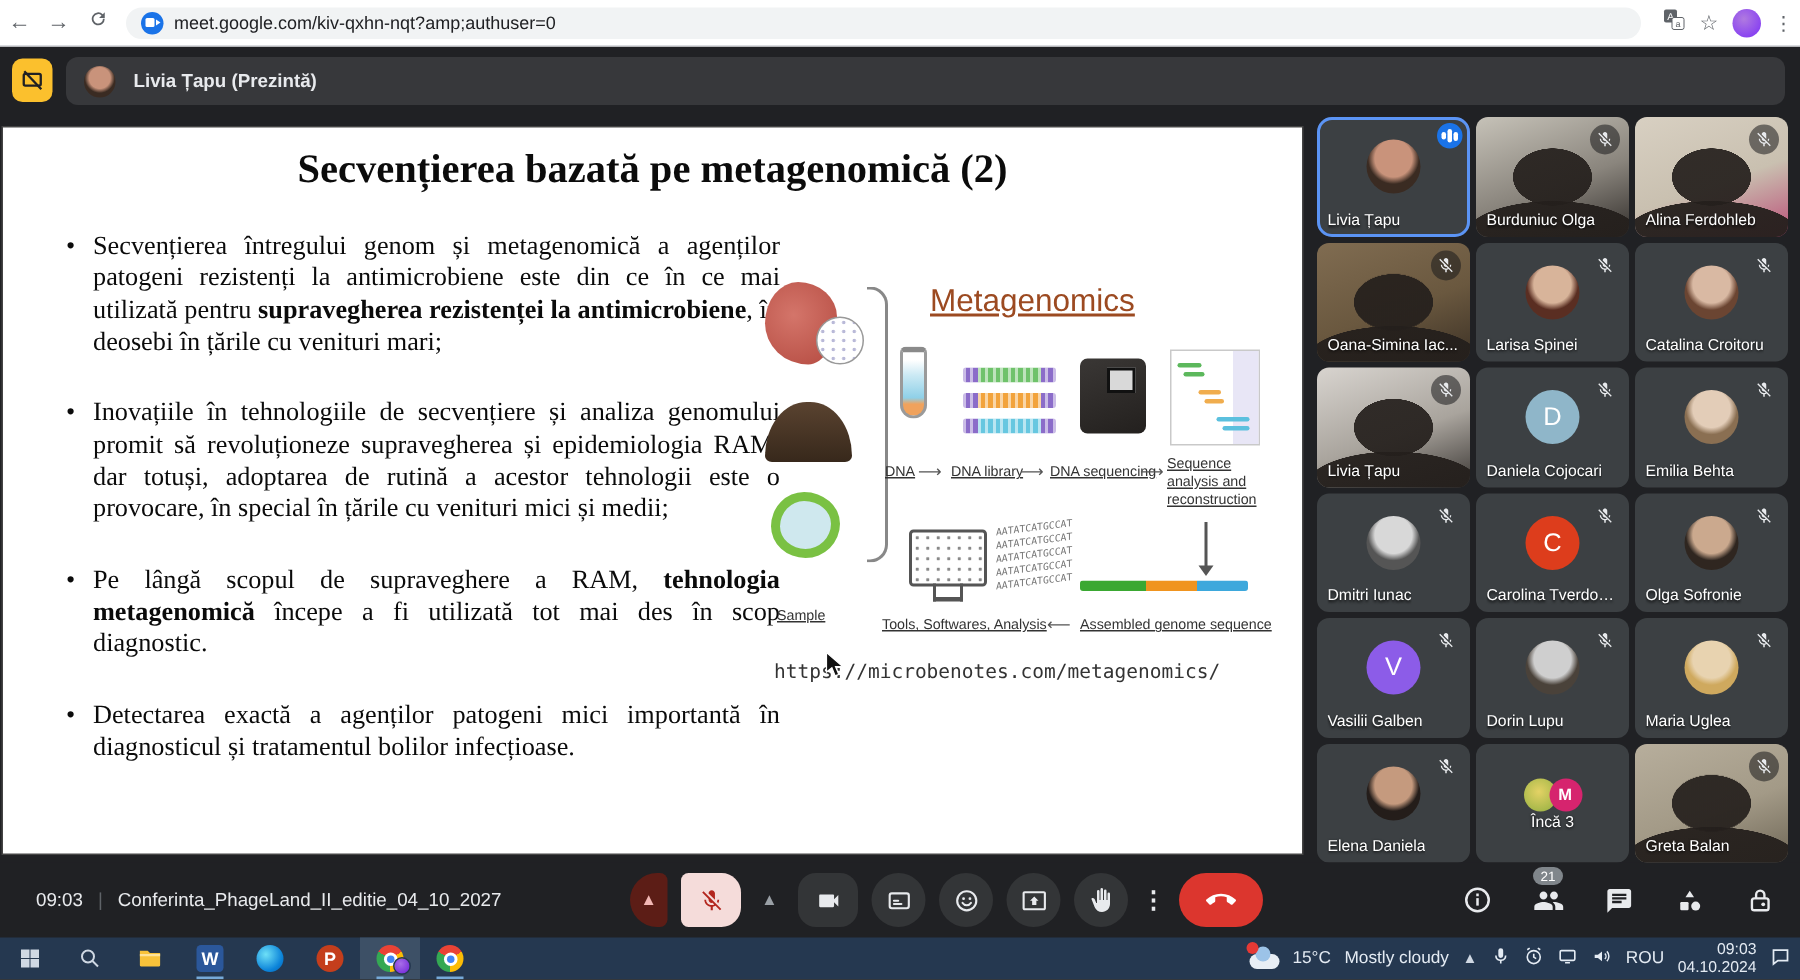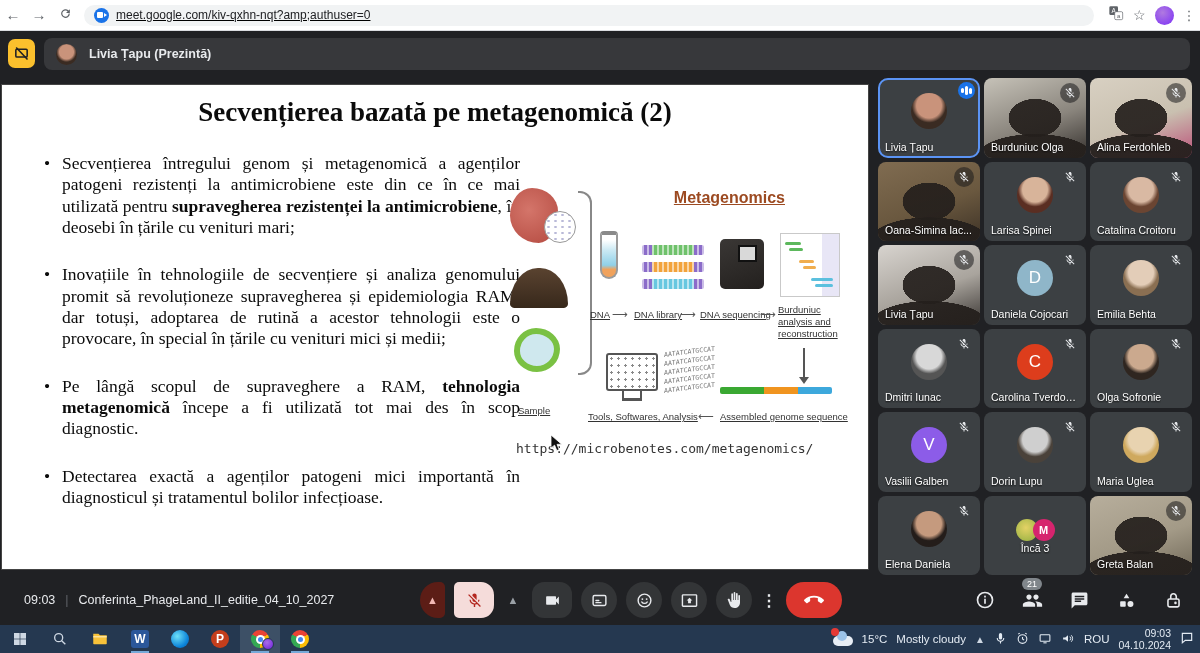--- a/index.html
+++ b/index.html
@@ -1,21 +1,21 @@
 <!DOCTYPE html>
 <html><head>
 <meta charset="utf-8">
 <style>
   html,body{margin:0;padding:0;background:#000;}
   .screen{position:relative;width:1200px;height:653px;overflow:hidden;background:#202124;font-family:"Liberation Sans",sans-serif;}
 
   
   .browser{position:absolute;left:0;top:0;width:1200px;height:30px;background:#ffffff;display:flex;align-items:center;border-bottom:1px solid #dadce0;}
   .nav-ic{width:26px;text-align:center;color:#5f6368;font-size:15px;line-height:30px;cursor:default;}
-  .url-pill{height:21px;background:#f1f3f4;border-radius:12px;flex:0 0 990px;margin-left:6px;display:flex;align-items:center;padding:0 10px;gap:7px;text-decoration:underline;}
+  .url-pill{height:21px;background:#f1f3f4;border-radius:12px;flex:0 0 990px;margin-left:6px;display:flex;align-items:center;padding:0 10px;gap:7px;}
   .meet-dot{width:15px;height:15px;border-radius:50%;background:#1a73e8;position:relative;flex:0 0 15px;}
   .meet-dot::after{content:"";position:absolute;left:3px;top:4.5px;width:6px;height:6px;background:#fff;border-radius:1px;}
   .meet-dot::before{content:"";position:absolute;right:2px;top:5.5px;border-left:3px solid #fff;border-top:2px solid transparent;border-bottom:2px solid transparent;}
   .url-text{font-size:12px;color:#202124;}
   .b-right{display:flex;align-items:center;gap:9px;margin-left:14px;}
   .b-star{color:#5f6368;font-size:14px;}
   .b-avatar{width:19px;height:19px;border-radius:50%;background:radial-gradient(circle at 40% 35%,#b07ae0,#7b2ff7);}
   .b-menu{color:#5f6368;font-size:13px;letter-spacing:0;}
 
   
@@ -28,21 +28,21 @@
   .slide{position:absolute;left:2px;top:85px;width:866px;height:484px;background:#ffffff;font-family:"Liberation Serif",serif;color:#0b0b0b;box-shadow:0 0 0 1px #444;}
   .s-title{position:absolute;left:0;top:12px;width:100%;text-align:center;font-size:27px;font-weight:bold;}
   .bullets{position:absolute;left:26px;top:56px;width:480px;margin:12px;padding:0;list-style:none;}
   .bullets li{position:relative;padding-left:22px;margin-bottom:26px;font-size:17.5px;line-height:1.22;text-align:justify;}
   .bullets li::before{content:"•";position:absolute;left:4px;top:0;}
   .s-caption{position:absolute;left:514px;top:356px;font-family:"DejaVu Sans Mono",monospace;font-size:13px;color:#333;}
   .s-cursor{position:absolute;left:548px;top:350px;}
 
   
   .diag{position:absolute;left:500px;top:78px;width:360px;height:272px;font-family:"Liberation Sans",sans-serif;}
-  .d-title{position:absolute;left:118px;top:26px;width:165px;text-align:right;font-size:16px;font-weight:bold;color:#9c4a21;text-decoration:underline;}
+  .d-title{position:absolute;left:118px;top:26px;width:165px;text-align:left;font-size:21px;font-weight:normal;color:#9c4a21;text-decoration:underline;}
   .d-gut{position:absolute;left:8px;top:25px;width:48px;height:55px;background:radial-gradient(circle at 40% 40%,#d4756a,#b44a40);border-radius:46% 54% 40% 60%/50% 42% 58% 50%;}
   .d-gutcircle{position:absolute;left:42px;top:48px;width:30px;height:30px;border-radius:50%;background:#fff;border:1px solid #999;background-image:radial-gradient(circle,#b9b9d8 1px,transparent 1.4px);background-size:7px 6px;}
   .d-soil{position:absolute;left:8px;top:105px;width:58px;height:40px;background:linear-gradient(180deg,#5a4330,#37281b);border-radius:48% 48% 8% 8%/90% 90% 10% 10%;}
   .d-cell{position:absolute;left:12px;top:165px;width:46px;height:44px;border:6px solid #7ac143;border-radius:48% 52% 50% 50%/52% 48% 52% 48%;background:#cfe8ee;box-sizing:border-box;}
   .d-sample{position:absolute;left:16px;top:242px;font-size:11px;color:#444;}
   .d-bracket{position:absolute;left:76px;top:28px;width:12px;height:180px;border:2px solid #888;border-left:none;border-radius:0 12px 12px 0;}
   .d-tube{position:absolute;left:98px;top:68px;width:18px;height:48px;border:2px solid #9a9a9a;border-top:4px solid #8a8a8a;border-radius:4px 4px 9px 9px;background:linear-gradient(180deg,#ffffff 12%,#cdeaf4 35%,#8fd0e8 72%,#f0a25c 82%);box-sizing:border-box;}
   .d-bars{position:absolute;left:140px;top:82px;}
   .d-bar{width:62px;height:10px;margin-bottom:7px;border-radius:2px;background-image:repeating-linear-gradient(90deg,rgba(255,255,255,.55) 0 2px,transparent 2px 5px),linear-gradient(90deg,#8b6cc9 0 16%,var(--mid) 16% 84%,#8b6cc9 84%);}
   .d-seqm{position:absolute;left:218px;top:76px;width:44px;height:50px;background:linear-gradient(160deg,#3a3735,#23201e);border-radius:5px;}
@@ -188,21 +188,21 @@
         <span class="d-ln" style="left:22px;top:32px;width:13px;background:#f0ad4e;"></span>
         <span class="d-ln" style="left:30px;top:44px;width:22px;background:#5bc0de;"></span>
         <span class="d-ln" style="left:34px;top:50px;width:18px;background:#5bc0de;"></span>
       </div>
       <span class="dl" style="left:88px;top:146px;">DNA</span>
       <span class="darr" style="left:110px;top:145px;">⟶</span>
       <span class="dl" style="left:132px;top:146px;">DNA library</span>
       <span class="darr" style="left:178px;top:145px;">⟶</span>
       <span class="dl" style="left:198px;top:146px;text-align:right;">DNA sequencing</span>
       <span class="darr" style="left:258px;top:145px;">⟶</span>
-      <span class="dl d-wrap" style="left:276px;top:141px;">Burduniuc analysis and reconstruction</span>
+      <span class="dl d-wrap" style="left:276px;top:141px;">Sequence analysis and reconstruction</span>
       <div class="d-down"></div>
       <div class="d-downtri"></div>
       <div class="d-abar">
         <span style="width:44px;background:#3aa832;"></span>
         <span style="width:34px;background:#f0941f;"></span>
         <span style="width:34px;background:#3da8dc;"></span>
       </div>
       <div class="d-mon"></div>
       <div class="d-atgc" id="atgc">AATATCATGCCAT<br>AATATCATGCCAT<br>AATATCATGCCAT<br>AATATCATGCCAT<br>AATATCATGCCAT</div>
       <span class="dl" style="left:86px;top:248px;">Tools, Softwares, Analysis</span>

